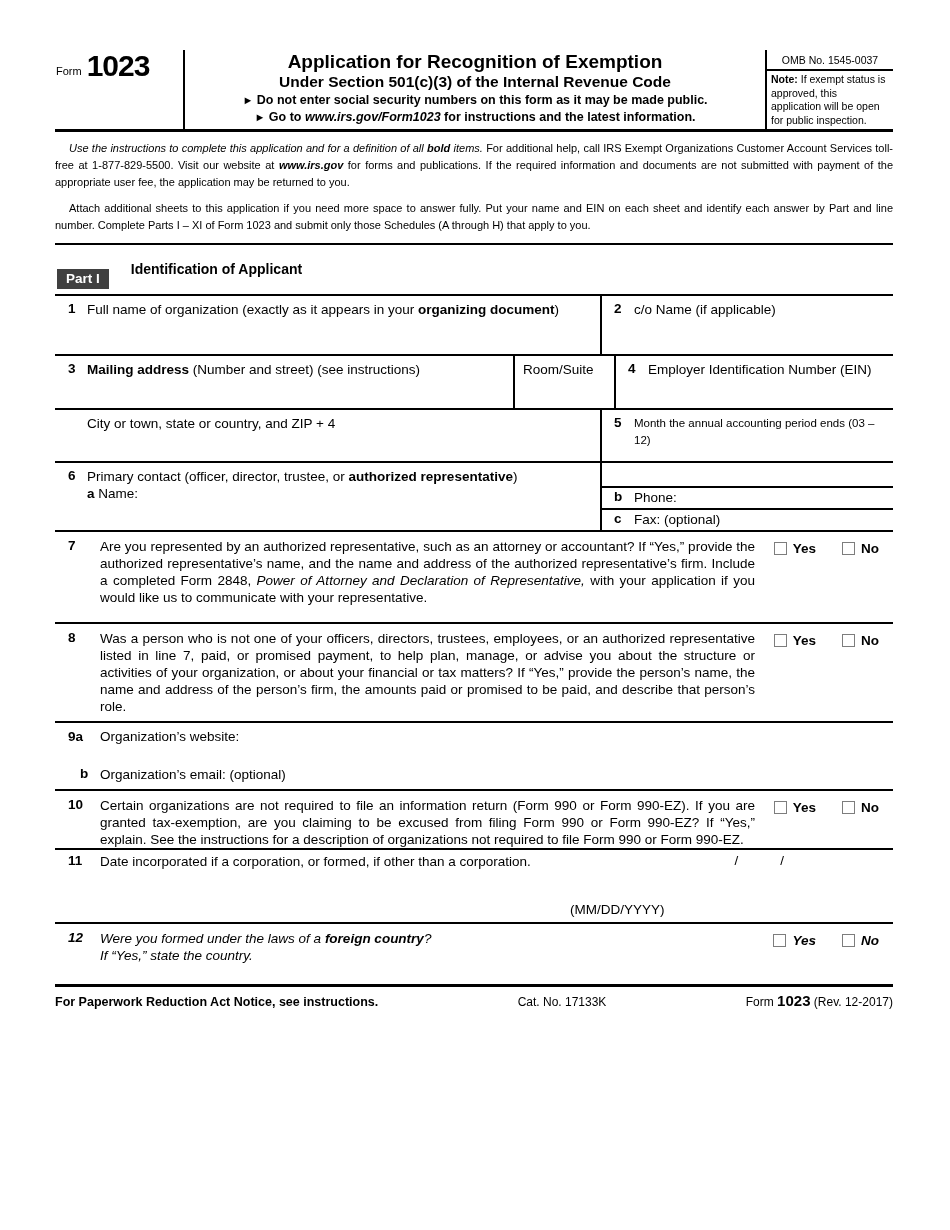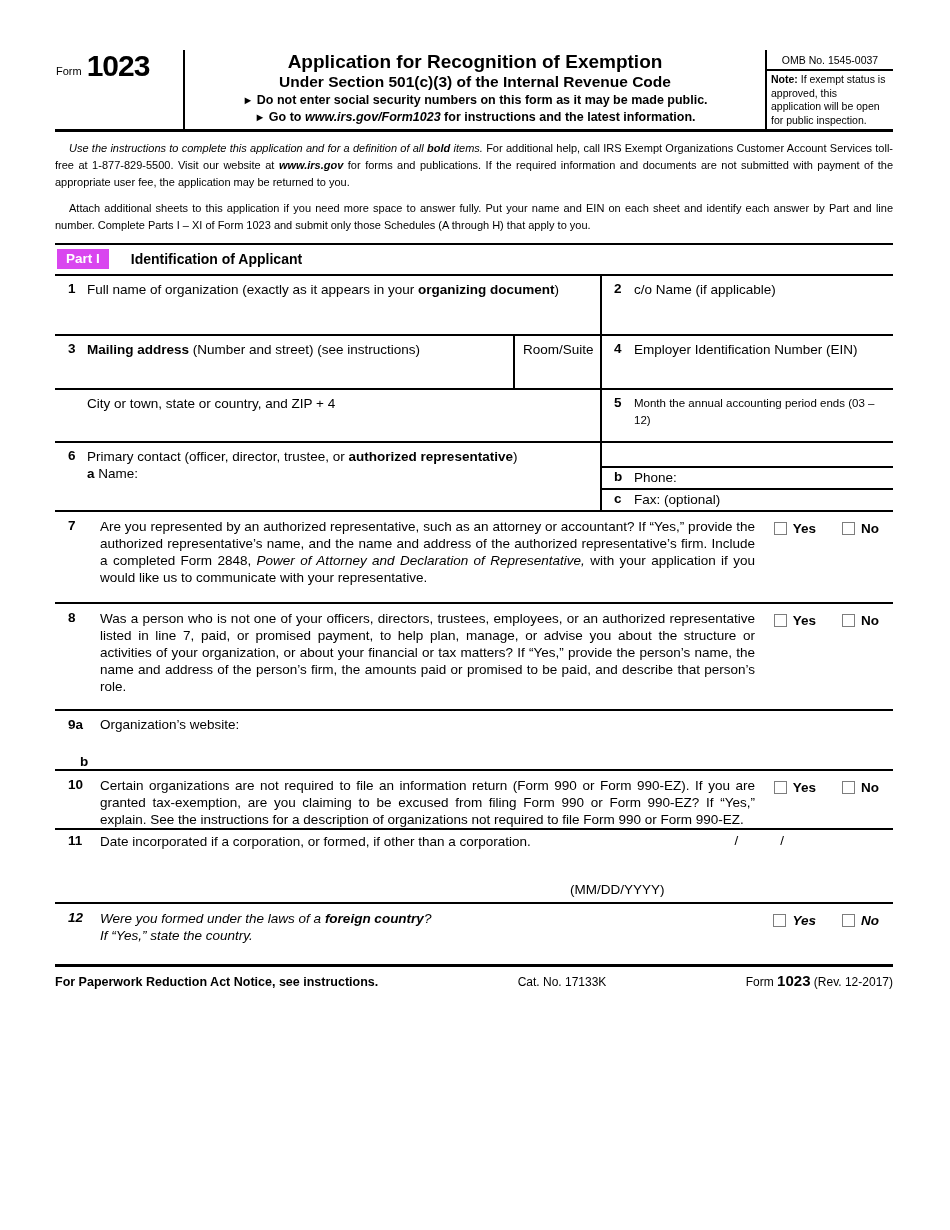--- a/index.html
+++ b/index.html
@@ -30,53 +30,53 @@
   .intro { margin-top:8px; font-size:11px; line-height:17px; text-align:justify; }
   .intro p { text-indent:14px; }
   .intro p + p { margin-top:9px; }
   .it { font-style:italic; }
   .bi { font-style:italic; font-weight:bold; }
   .b  { font-weight:bold; }
 
   
   .part-bar { margin-top:9px; border-top:2px solid #000; border-bottom:2px solid #000;
               padding:4px 0 5px; display:flex; align-items:center; }
-  .part-badge { background:#d946ef; color:#fff; font-weight:bold; font-size:13.5px;
-                padding:2px 9px 3px; margin-left:2px; }
+  .part-badge { background:#404040; color:#fff; font-weight:bold; font-size:13.5px;
+                padding:2px 9px 3px; margin-left:2px;margin-top:20px; }
   .part-title { font-weight:bold; font-size:14px; margin-left:22px; }
 
   
   .trow { display:flex; border-bottom:2px solid #000; font-size:13.5px; }
   .cell { display:flex; align-items:flex-start; padding-top:5px; }
   .num  { flex:0 0 32px; padding-left:13px; font-weight:bold; }
   .num2 { flex:0 0 32px; padding-left:12px; font-weight:bold; }
   .lab  { flex:1; padding-right:6px; line-height:17px; }
   .c-left  { width:545px; }
   .c-right { flex:1; border-left:2px solid #000; }
   .c-addr  { width:458px; }
-  .c-room  { width:87px; border-left:2px solid #000; padding-left:8px; }
+  .c-room  { width:101px; border-left:2px solid #000; padding-left:8px; }
   .small-lab { font-size:11.5px; }
   .r1 { min-height:60px; }
   .r2 { min-height:54px; }
   .r3 { min-height:53px; }
   .r4 { min-height:69px; }
   .pcol { flex:1; border-left:2px solid #000; display:flex; flex-direction:column; }
   .pcol .spacer { flex:1; }
   .pcol .pcell { border-top:2px solid #000; display:flex; padding:1px 0 2px; }
 
   
   .qrow { display:flex; border-bottom:2px solid #000; font-size:13.5px; }
   .qnum { flex:0 0 45px; padding:6px 0 0 13px; font-weight:bold; }
   .qtext { width:655px; padding-top:6px; line-height:17px; text-align:justify; }
   .qtext-l { width:655px; padding-top:5px; line-height:17px; }
   .choices { margin-left:auto; display:flex; gap:26px; padding:9px 14px 0 0; align-items:flex-start; }
   .choice { display:flex; gap:6px; align-items:center; font-weight:bold; font-size:13.5px; }
   .box { width:13px; height:13px; border:1.5px solid #7d7d7d; background:#fff; display:inline-block; }
   .pb16 { padding-bottom:16px; }
-  .pb6  { padding-bottom:14px; }
+  .pb6  { padding-bottom:6px; }
   .nb   { border-bottom:none; }
   .q9a  { min-height:37px; }
   .numb { flex:0 0 45px; padding:6px 0 0 25px; font-weight:bold; }
 
   .daterow { display:flex; align-items:flex-start; border-bottom:2px solid #000; font-size:13.5px; padding:3px 0 4px; }
   .d-lab { flex:0 0 470px; line-height:17px; }
   .d-fmt { line-height:17px;margin-top:48px; }
   .slash1 { margin-left:70px; }
   .slash2 { margin-left:42px; }
 
@@ -220,20 +220,21 @@
       </div>
     </div>
 
     <div class="qrow nb q9a">
       <span class="qnum">9a</span>
       <div class="qtext-l">Organization’s website:</div>
       <div class="fieldfill"></div>
     </div>
     <div class="qrow">
       <span class="numb">b</span>
+      <div class="qtext-l pb6" style="padding-top:6px;">Organization’s email: (optional)</div>
       <div class="fieldfill"></div>
     </div>
 
     <div class="qrow">
       <span class="qnum">10</span>
       <div class="qtext">Certain organizations are not required to file an information return (Form 990 or Form 990-EZ). If you are granted tax-exemption, are you claiming to be excused from filing Form 990 or Form 990-EZ? If “Yes,” explain. See the instructions for a description of organizations not required to file Form 990 or Form 990-EZ.</div>
       <div class="choices">
         <span class="choice">
             <span class="box"></span>
             <span>Yes</span>

